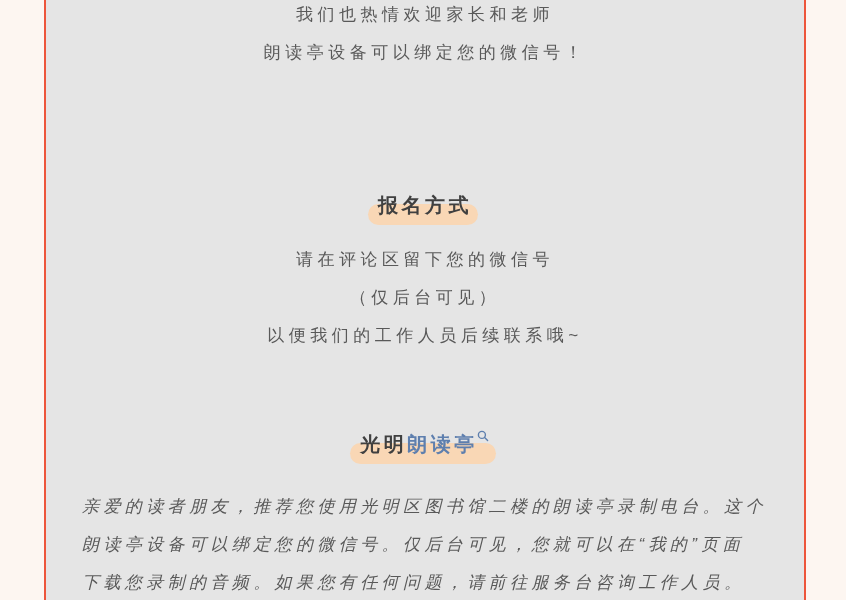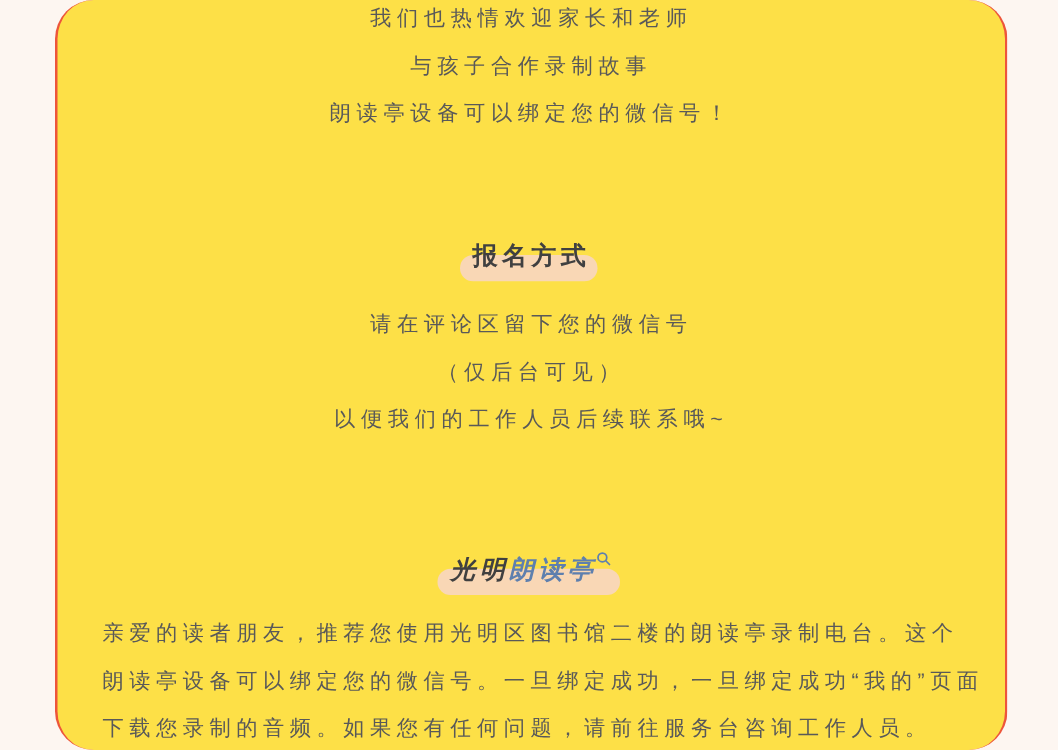--- a/index.html
+++ b/index.html
@@ -14,42 +14,41 @@
   html,body{width:846px;height:600px;overflow:hidden;}
   body{
     background:var(--bg-pink);
     font-family:"Liberation Sans", sans-serif;
     color:var(--text-gray);
   }
   .content-column{
     position:absolute;
     top:0;bottom:0;
     left:44px;right:40px;
-    background:#fde047;
+    background:#e5e5e5;
     border-left:2px solid var(--rule-red);
     border-right:2px solid var(--rule-red);
-    border-radius:31px;
   }
   .block{position:absolute;left:0;right:0;}
   .centered{text-align:center;}
   .body-line{
     font-size:17px;
     letter-spacing:4.5px;
     line-height:38px;
     color:var(--text-gray);
     white-space:nowrap;
   }
   .intro{top:-4px;}
   .signup-lines{top:241px;}
   .section-heading{
     line-height:30px;
     text-align:center;
   }
   .signup-heading{top:190px;}
-  .booth-heading{top:441px;font-style:italic;}
+  .booth-heading{top:429px;}
   .hl-pill{
     position:relative;
     display:inline-block;
     font-size:20px;
     font-weight:bold;
     letter-spacing:3.5px;
     color:var(--heading-gray);
   }
   .hl-pill::before{
     content:'';
@@ -71,30 +70,29 @@
     width:12px;height:12px;
     letter-spacing:0;
   }
   .search-sup svg{display:block;}
   .paragraph{
     top:488px;
     padding-left:36px;
     padding-right:30px;
     text-align:left;
   }
-  .paragraph .body-line{letter-spacing:4.4px;}
+  .paragraph .body-line{letter-spacing:4.4px;font-style:italic;}
 </style>
 </head>
 <body>
 
 <div class="content-column">
 
   <div class="block centered intro">
     <div class="body-line">我们也热情欢迎家长和老师</div>
-    <div class="body-line">与孩子合作录制故事</div>
     <div class="body-line">朗读亭设备可以绑定您的微信号！</div>
   </div>
 
   <div class="block section-heading signup-heading">
     <span class="hl-pill"><span>报名方式</span></span>
   </div>
 
   <div class="block centered signup-lines">
     <div class="body-line">请在评论区留下您的微信号</div>
     <div class="body-line">（仅后台可见）</div>
@@ -105,17 +103,17 @@
     <span class="hl-pill"><span>
       <span>光明</span><span class="blue-part">朗读亭</span><span class="search-sup"><svg width="12" height="12" viewBox="0 0 12 12" fill="none" stroke="#5E7FAE" stroke-width="1.4" stroke-linecap="round">
               <circle cx="4.9" cy="4.9" r="3.5"></circle>
               <line x1="7.6" y1="7.6" x2="10.6" y2="10.6"></line>
             </svg></span>
     </span></span>
   </div>
 
   <div class="block paragraph">
     <div class="body-line">亲爱的读者朋友，推荐您使用光明区图书馆二楼的朗读亭录制电台。这个</div>
-    <div class="body-line">朗读亭设备可以绑定您的微信号。一旦绑定成功，一旦绑定成功“我的”页面</div>
+    <div class="body-line">朗读亭设备可以绑定您的微信号。仅后台可见，您就可以在“我的”页面</div>
     <div class="body-line">下载您录制的音频。如果您有任何问题，请前往服务台咨询工作人员。</div>
   </div>
 
 </div>
 
 </body></html>

